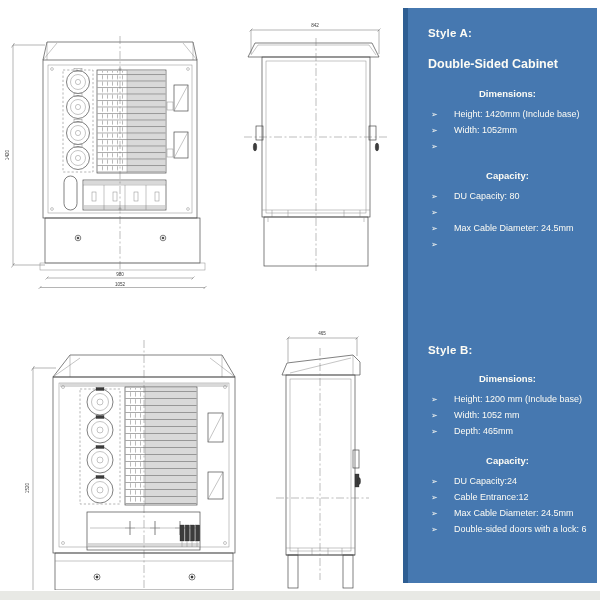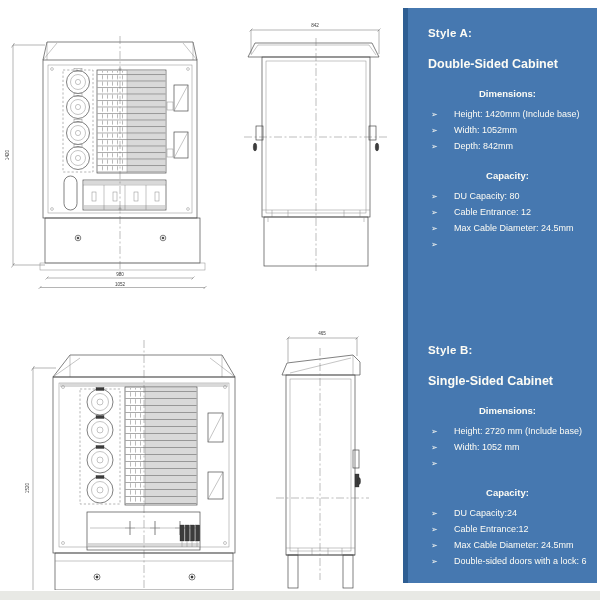--- a/index.html
+++ b/index.html
@@ -320,58 +320,56 @@
         <li>
           <span class="blt">➢</span>
           <span class="txt">Height: 1420mm (Include base)</span>
           </li>
         <li>
           <span class="blt">➢</span>
           <span class="txt">Width: 1052mm</span>
           </li>
         <li>
           <span class="blt">➢</span>
-          <span class="txt">Depth: 842mm</span>
           </li>
       </ul>
       <div class="sub">Capacity:</div>
       <ul class="spec">
         <li>
           <span class="blt">➢</span>
           <span class="txt">DU Capacity: 80</span>
           </li>
         <li>
           <span class="blt">➢</span>
-          <span class="txt">Cable Entrance: 12</span>
           </li>
         <li>
           <span class="blt">➢</span>
           <span class="txt">Max Cable Diameter: 24.5mm</span>
           </li>
         <li>
           <span class="blt">➢</span>
           </li>
       </ul>
     </div>
 
     <div class="sec sec-b">
       <div class="style-title">Style B:</div>
-      <div class="cab-title">Single-Sided Cabinet</div>
       <div class="sub">Dimensions:</div>
       <ul class="spec">
         <li>
           <span class="blt">➢</span>
-          <span class="txt">Height: 2720 mm (Include base)</span>
+          <span class="txt">Height: 1200 mm (Include base)</span>
           </li>
         <li>
           <span class="blt">➢</span>
           <span class="txt">Width: 1052 mm</span>
           </li>
         <li>
           <span class="blt">➢</span>
+          <span class="txt">Depth: 465mm</span>
           </li>
       </ul>
       <div class="sub">Capacity:</div>
       <ul class="spec">
         <li>
           <span class="blt">➢</span>
           <span class="txt">DU Capacity:24</span>
           </li>
         <li>
           <span class="blt">➢</span>

